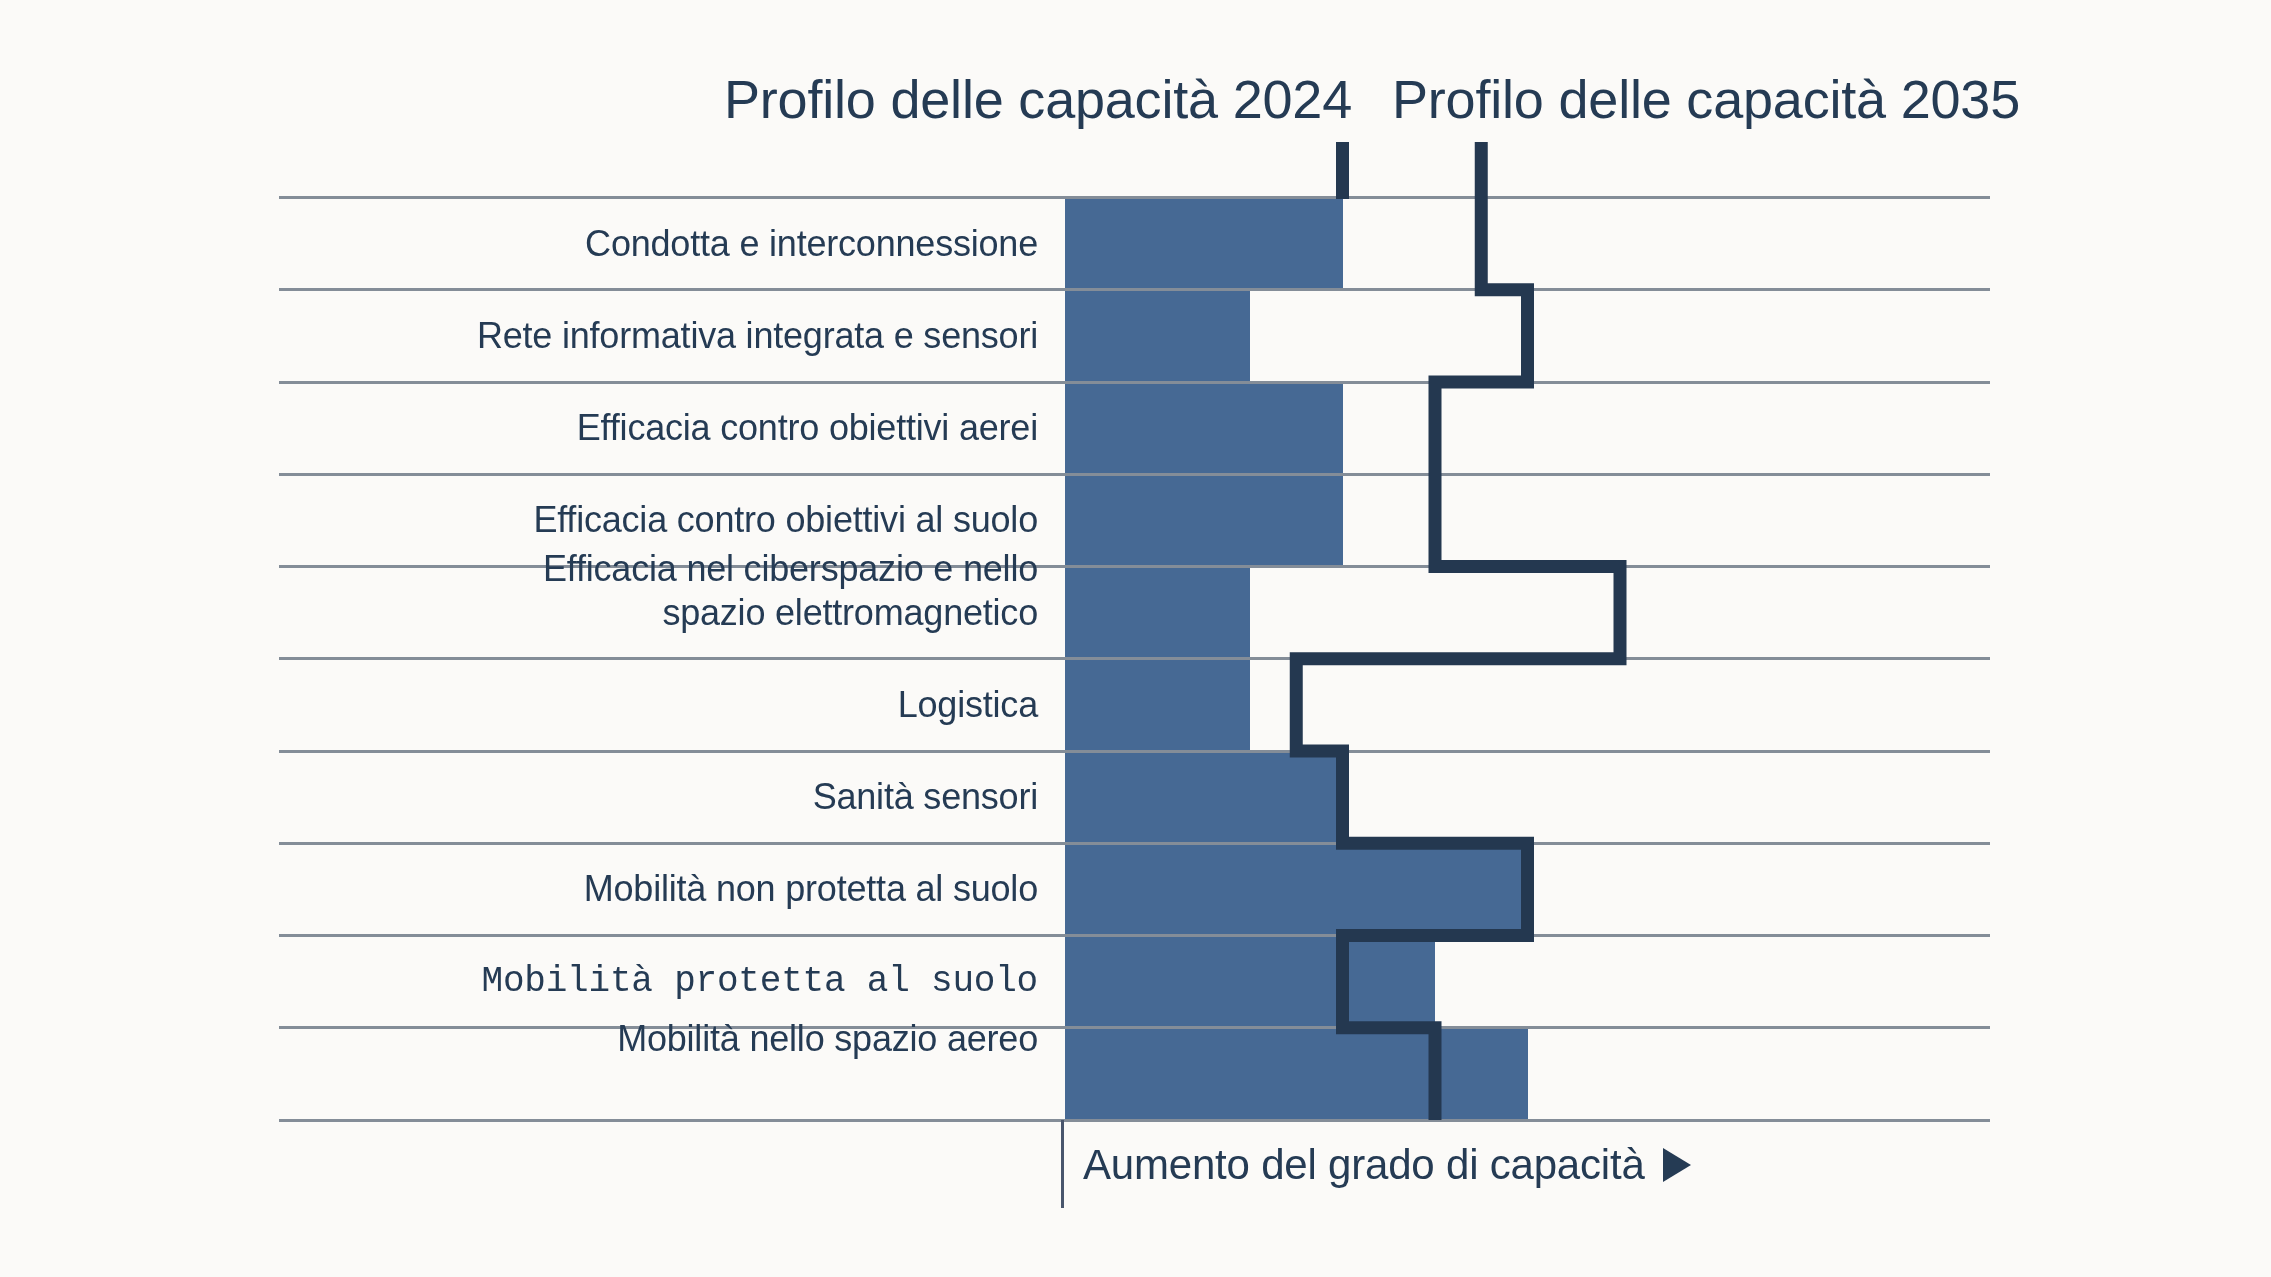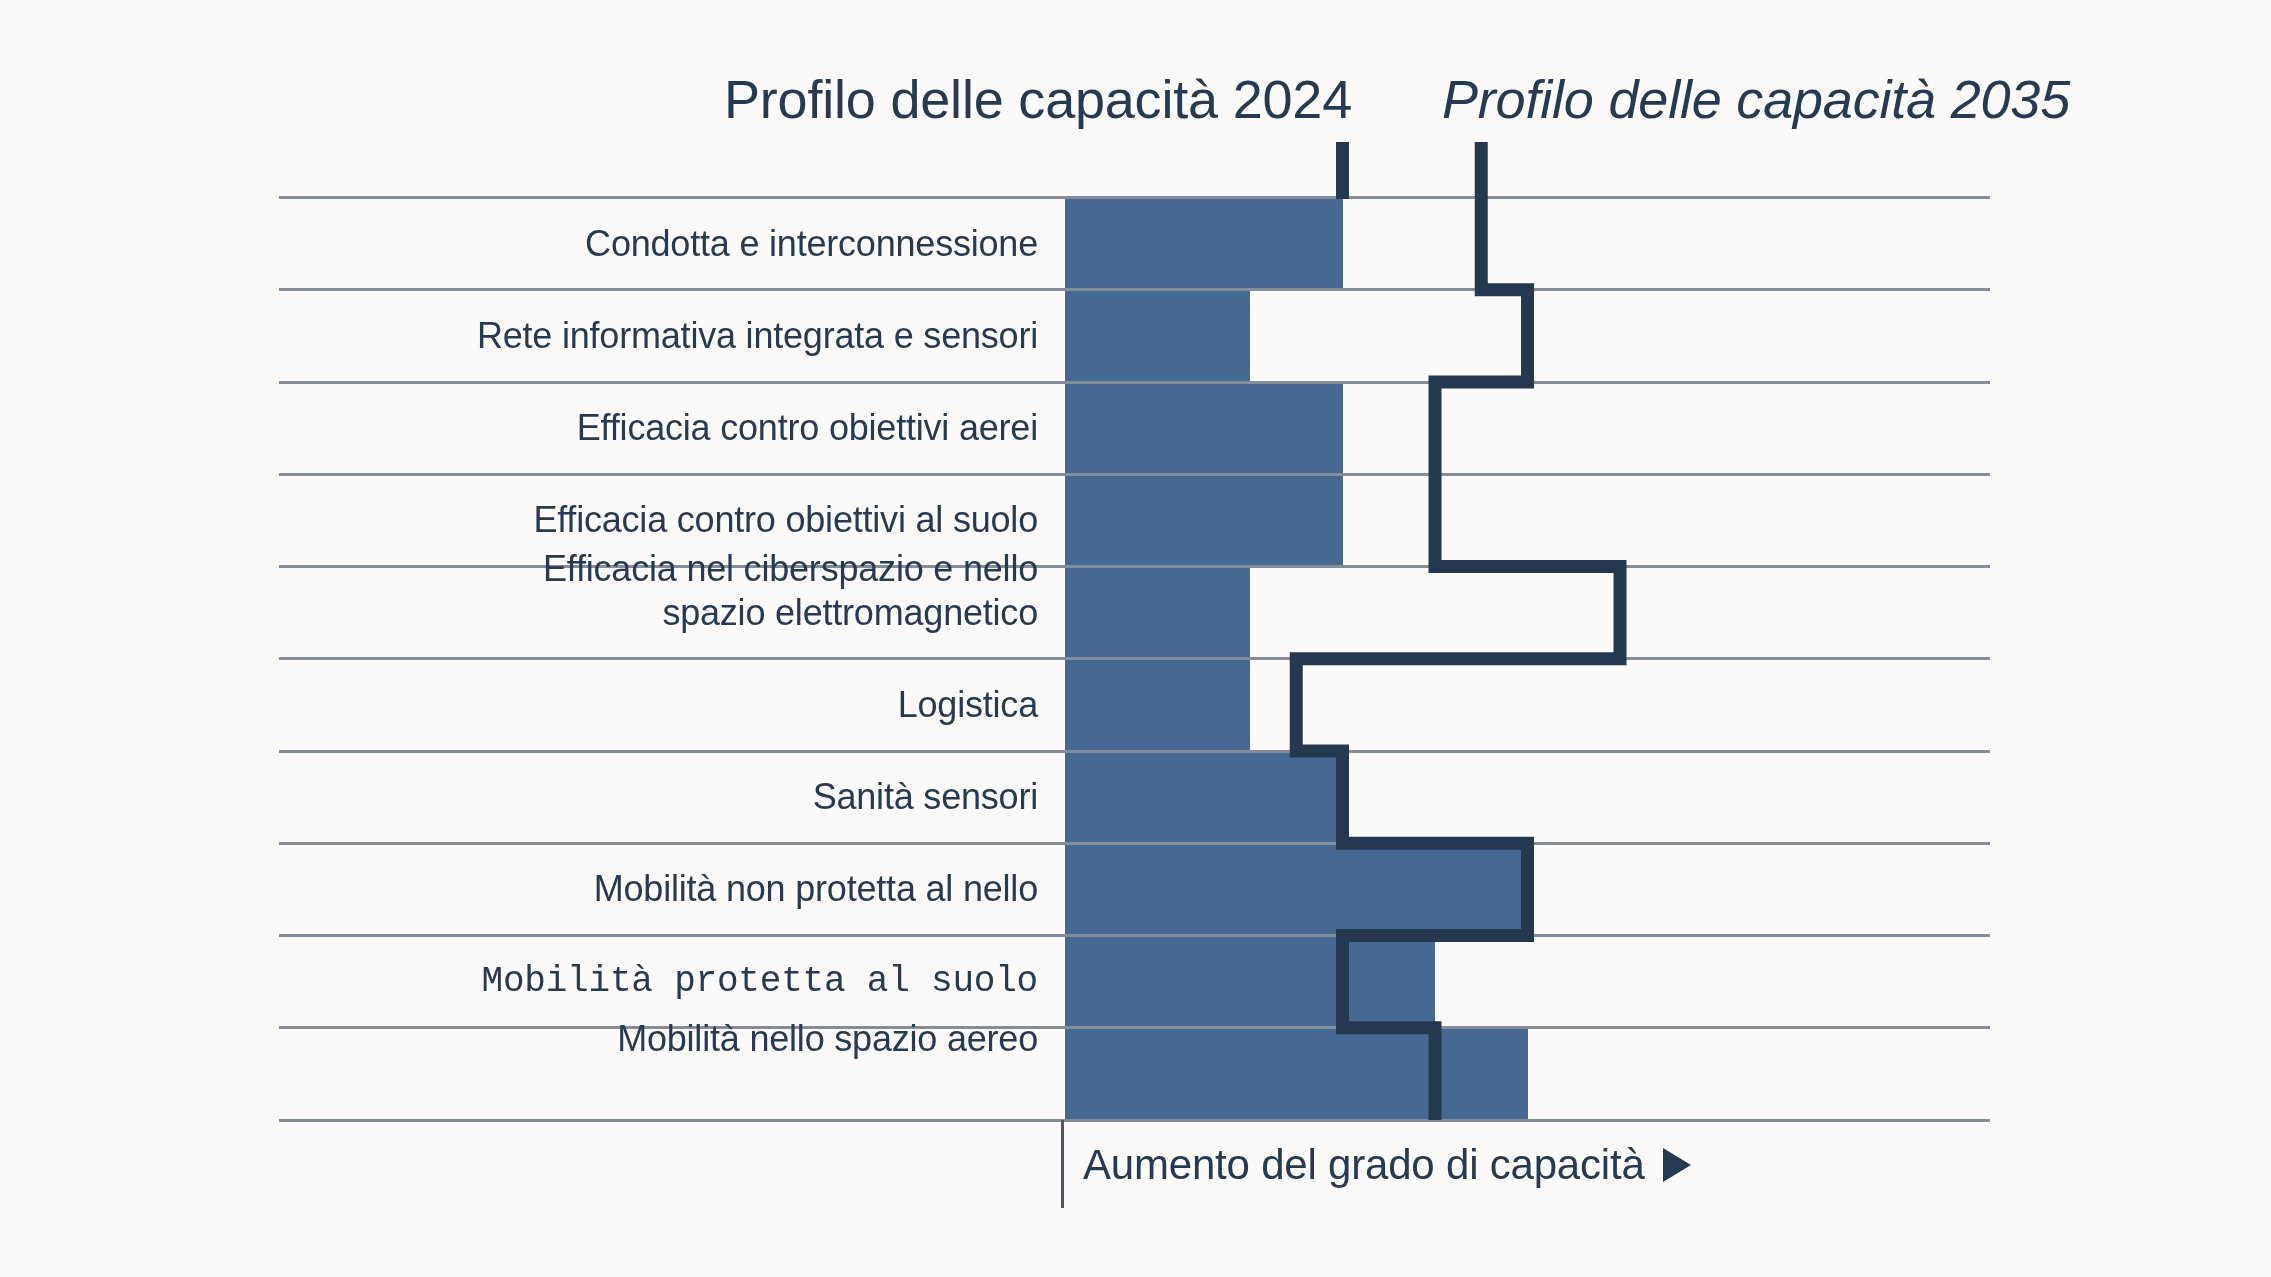--- a/index.html
+++ b/index.html
@@ -10,21 +10,21 @@
     color:#253b54;
     overflow:hidden;
   }
   #stage{position:relative;width:2271px;height:1277px;}
   .chart-title{
     position:absolute;top:76px;
     font-size:54px;line-height:46px;letter-spacing:-0.2px;
     color:#253b54;white-space:nowrap;
   }
   #title-2024{left:600px;width:752px;text-align:right;}
-  #title-2035{left:1442px;font-style:italic;}
+  #title-2035{left:1392px;}
   .gridline{
     position:absolute;height:3px;background:#848d98;
   }
   .bar{
     position:absolute;background:#466994;
   }
   .row-label{
     position:absolute;display:flex;align-items:center;justify-content:flex-end;
     text-align:right;font-size:36px;line-height:44px;letter-spacing:-0.2px;
     color:#253b54;white-space:pre-line;
@@ -75,21 +75,21 @@
       <div class="gridline" style="left: 279px; width: 1711px; top: 1026.25px;"></div>
       <div class="gridline" style="left: 279px; width: 1711px; top: 1118.5px;"></div>
       <div class="row-label" style="left: 279px; width: 759px; top: 197.5px; height: 92.25px;">Condotta e interconnessione</div>
       <div class="row-label" style="left: 279px; width: 759px; top: 289.75px; height: 92.25px;">Rete informativa integrata e sensori</div>
       <div class="row-label" style="left: 279px; width: 759px; top: 382px; height: 92.25px;">Efficacia contro obiettivi aerei</div>
       <div class="row-label" style="left: 279px; width: 759px; top: 474.25px; height: 92.25px;">Efficacia contro obiettivi al suolo</div>
       <div class="row-label" style="left: 279px; width: 759px; top: 545px; height: 92.25px;">Efficacia nel ciberspazio e nello
 spazio elettromagnetico</div>
       <div class="row-label" style="left: 279px; width: 759px; top: 658.75px; height: 92.25px;">Logistica</div>
       <div class="row-label" style="left: 279px; width: 759px; top: 751px; height: 92.25px;">Sanità sensori</div>
-      <div class="row-label" style="left: 279px; width: 759px; top: 843.25px; height: 92.25px;">Mobilità non protetta al nello</div>
+      <div class="row-label" style="left: 279px; width: 759px; top: 843.25px; height: 92.25px;">Mobilità non protetta al suolo</div>
       <div class="row-label" style="left: 279px; width: 759px; top: 935.5px; height: 92.25px; font-family: Liberation Mono, monospace;">Mobilità protetta al suolo</div>
       <div class="row-label" style="left: 279px; width: 759px; top: 993px; height: 92.25px;">Mobilità nello spazio aereo</div>
     </div>
 
   <svg id="step-svg" width="2271" height="1277">
       <polyline points="1481.25,142 1481.25,289.75 1527.5,289.75 1527.5,382 1435,382 1435,474.25 1435,474.25 1435,566.5 1620,566.5 1620,658.75 1296.25,658.75 1296.25,751 1342.5,751 1342.5,843.25 1527.5,843.25 1527.5,935.5 1342.5,935.5 1342.5,1027.75 1435,1027.75 1435,1120" fill="none" stroke="#243850" stroke-width="13"></polyline>
       <line x1="1342.5" x2="1342.5" y1="142" y2="199" stroke="#243850" stroke-width="13"></line>
     </svg>
 
   <div id="axis-origin-line" style="left: 1061px; top: 1120px; height: 88px;"></div>

